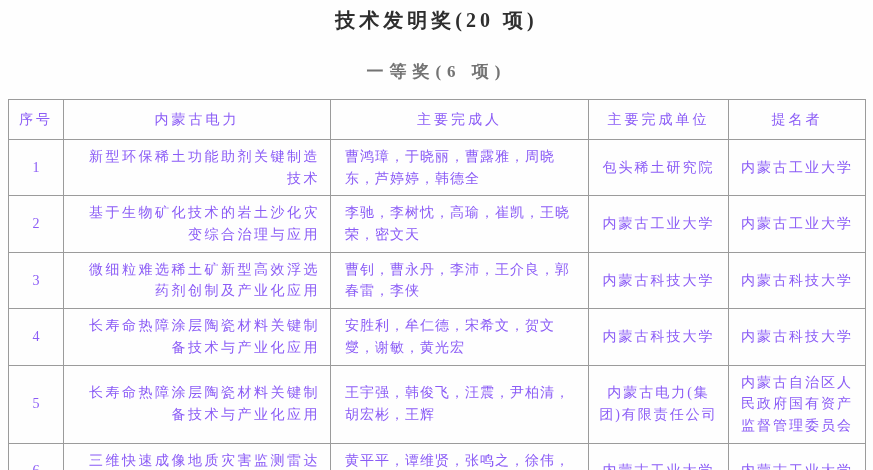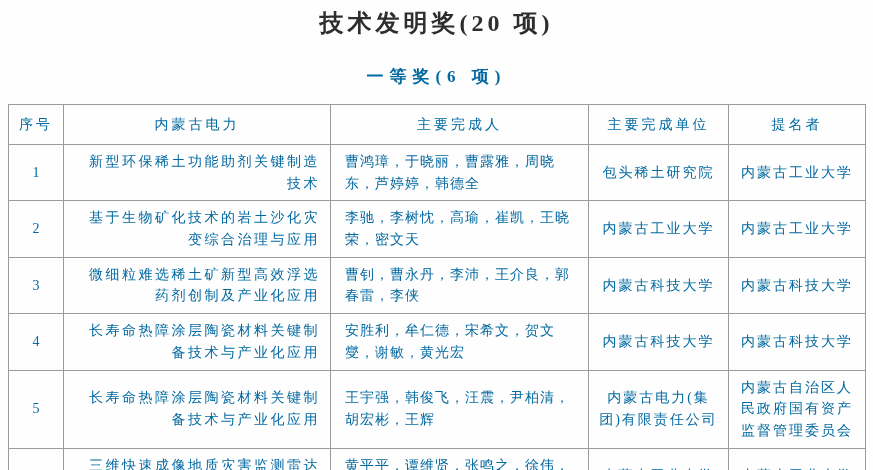--- a/index.html
+++ b/index.html
@@ -5,49 +5,49 @@
   * { margin: 0; padding: 0; box-sizing: border-box; }
   html, body {
     width: 873px; height: 470px;
     background: #fefefe;
     font-family: "Liberation Serif", "DejaVu Serif", serif;
     color: #333;
     overflow: hidden;
   }
   .doc-title {
     text-align: center;
-    font-size: 24px;
+    font-size: 20px;
     font-weight: bold;
     letter-spacing: 4px;
     padding-top: 7px;
     color: #2e2e2e;
   }
   .doc-subtitle {
     text-align: center;
     font-size: 17px;
     font-weight: bold;
     letter-spacing: 6px;
     margin-top: 26px;
     margin-bottom: 16px;
-    color: #0369a1;
+    color: #737373;
   }
   table.award-table {
     width: 857px;
     margin: 0 8px;
     border-collapse: collapse;
     table-layout: fixed;
     font-size: 14px;
   }
   .award-table th, .award-table td {
     border: 1px solid #9b9b9b;
     vertical-align: middle;
     padding: 6px 6px;
     line-height: 1.55;
     font-weight: normal;
-    color: #0369a1;
+    color: #8b5cf6;
   }
   .award-table th {
     text-align: center;
     letter-spacing: 3px;
     height: 40px;
   }
   td.cell-no { text-align: center; }
   td.cell-project {
     text-align: right;
     letter-spacing: 2.5px;

